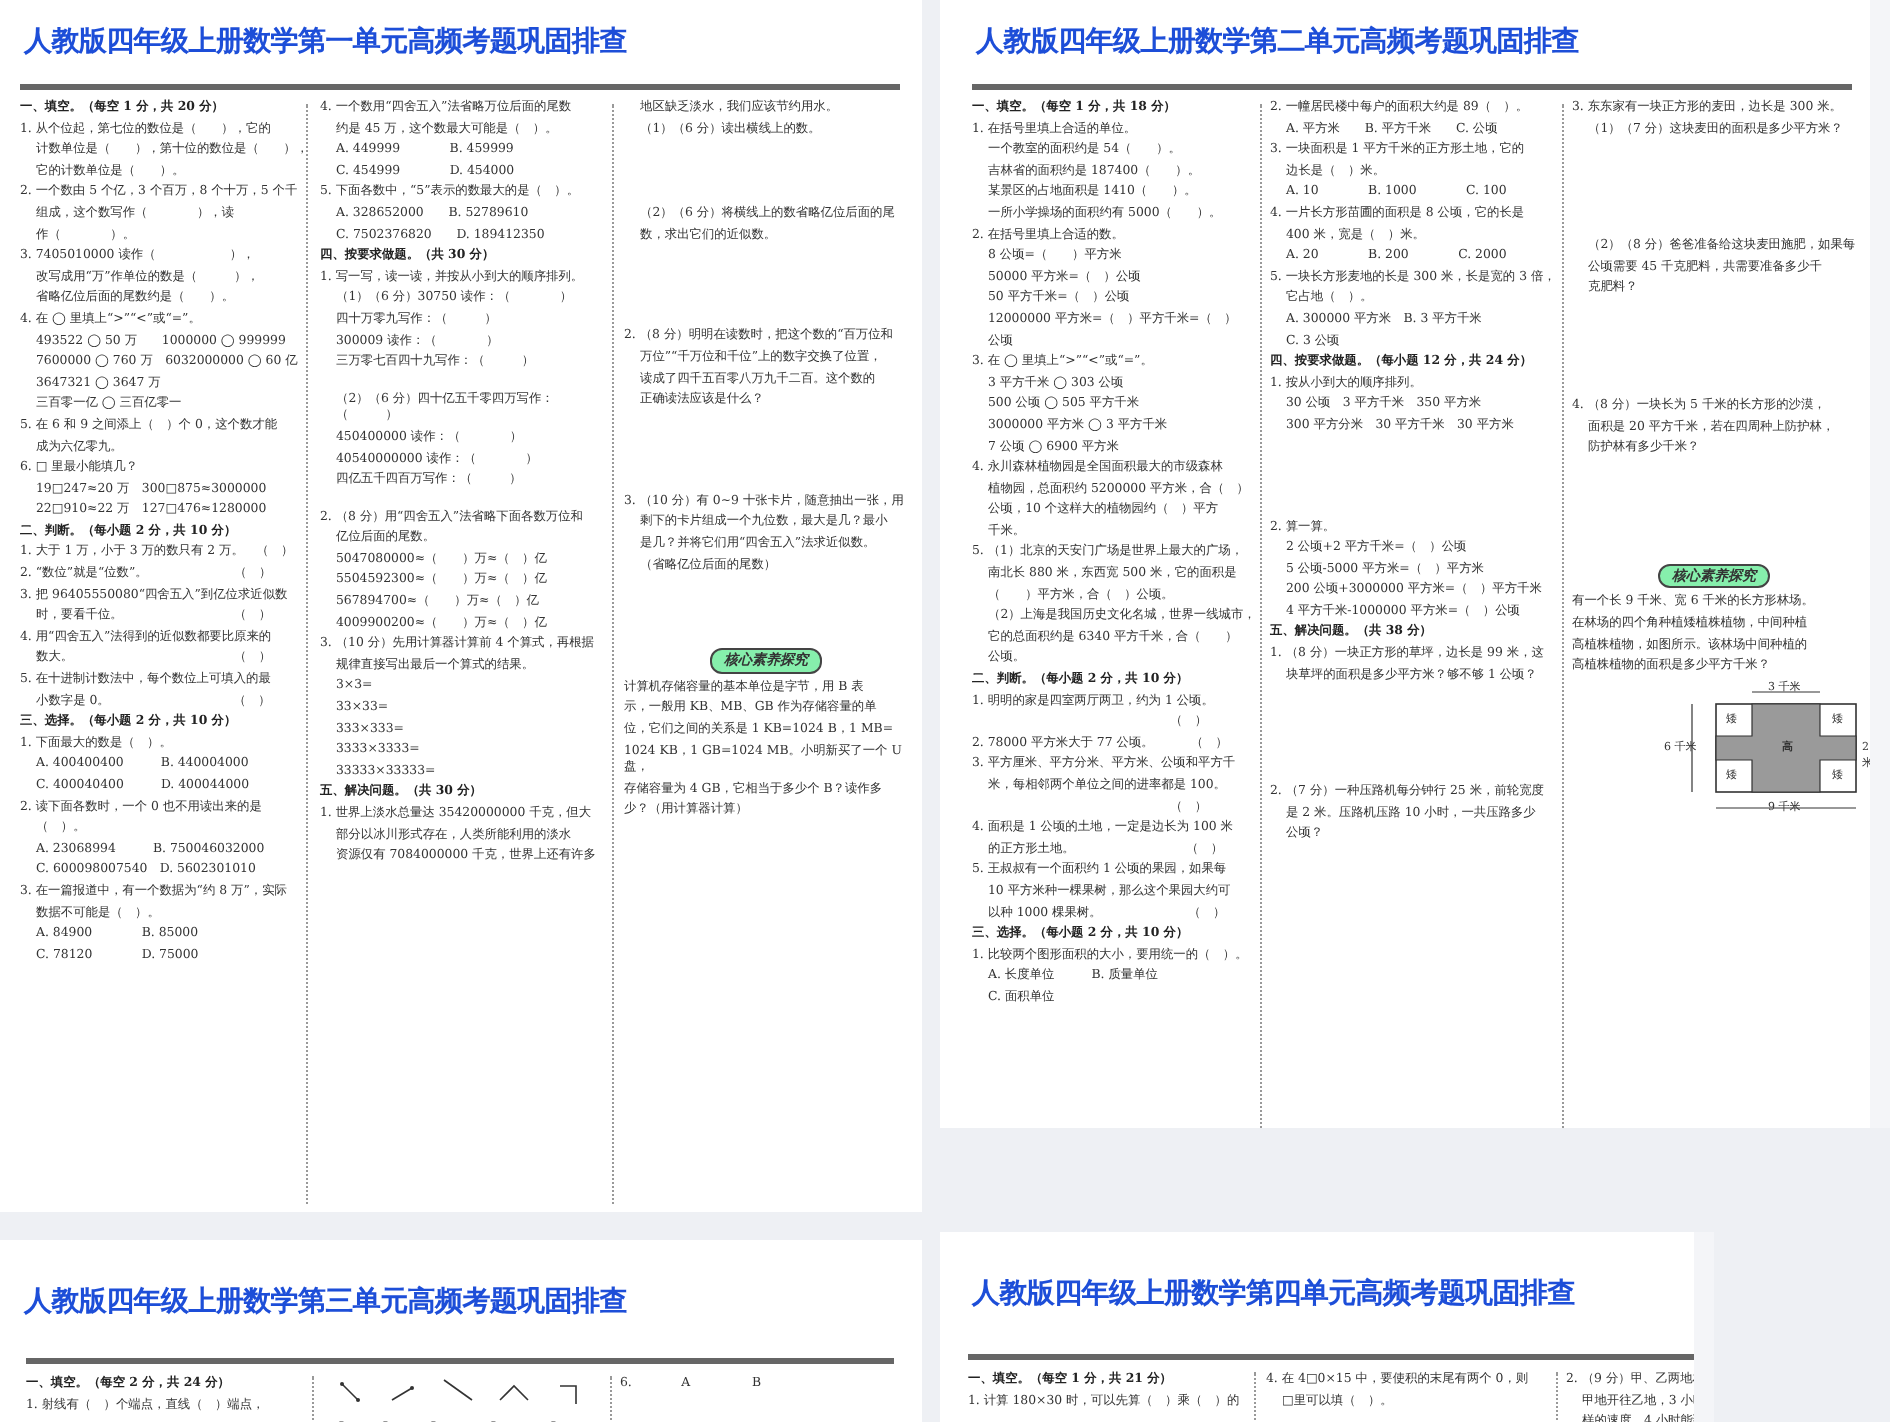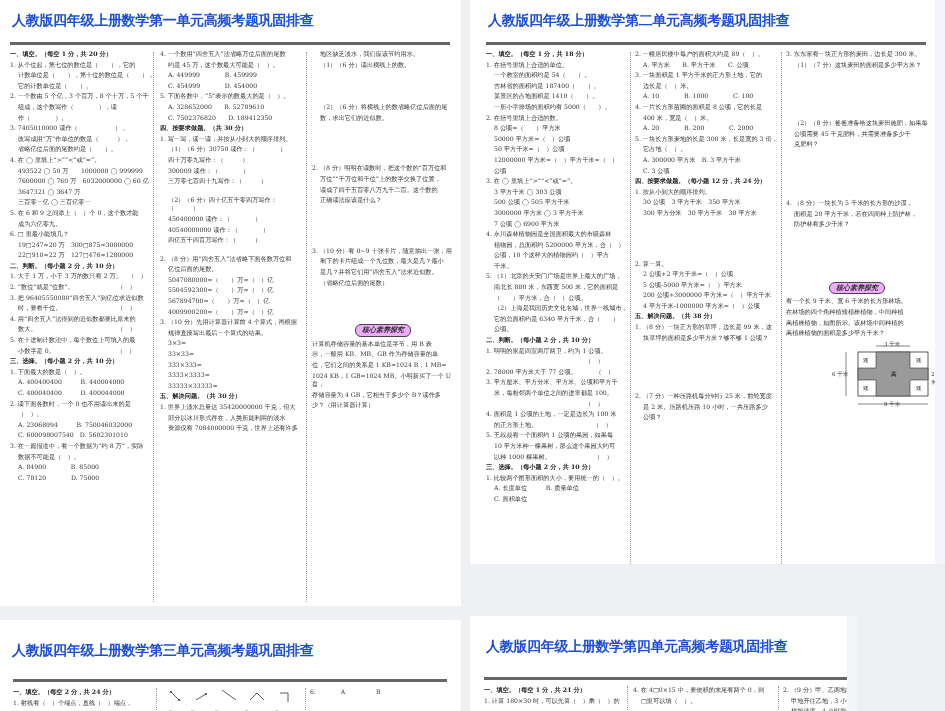--- a/index.html
+++ b/index.html
@@ -10,21 +10,21 @@
 .p3{left:0;top:620px;width:461px;height:95px}
 .p4{left:470px;top:616px;width:387px;height:95px}
 .title{position:absolute;left:12px;top:12px;font-family:"DejaVu Sans","Liberation Sans",sans-serif;font-size:14px;font-weight:bold;letter-spacing:-0.3px;color:#1d4ed8;white-space:nowrap}
 .rule{position:absolute;left:10px;height:3px;background:#666}
 .col{position:absolute;font-size:6.2px;line-height:8.6px;color:#333}
 .col .q{margin-bottom:2px}
 .col .sec{font-weight:bold;color:#222}
 .col .ind{padding-left:8px}
 .col .gap{height:8px}
 .vsep{position:absolute;border-left:1px dotted #999}
-.badge{display:inline-block;border:1px solid #444;border-radius:6px;padding:1px 6px;font-size:7px;font-style:italic;font-weight:bold;background:#f0abfc}
+.badge{display:inline-block;border:1px solid #444;border-radius:6px;padding:1px 6px;font-size:7px;font-style:italic;font-weight:bold;background:#86efac}
 .fig{position:relative;width:110px;height:70px;margin:4px 0 0 50px}
 .scroll{position:absolute;right:0;top:0;width:10px;height:606px;background:#f4f5f8}
 </style>
 </head>
 <body>
 
 <div class="page p1">
   <div class="title">人教版四年级上册数学第一单元高频考题巩固排查</div>
   <div class="rule" style="top:42px;width:440px"></div>
   <div class="col" id="p0c1" style="left:10px;top:50px;width:146px">

